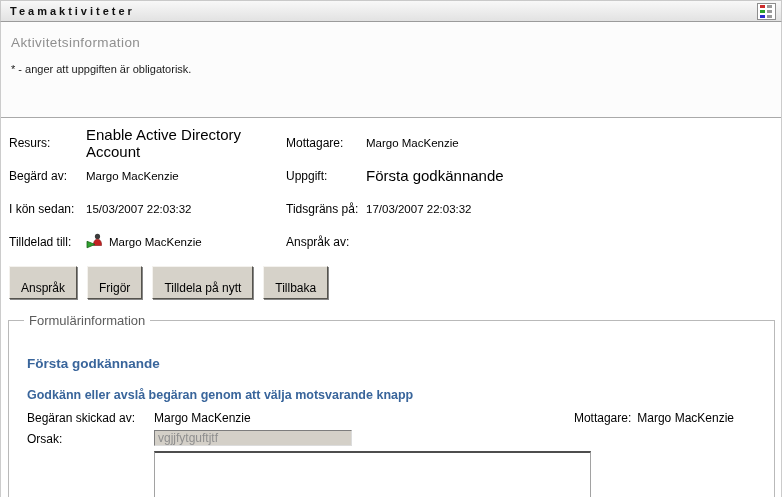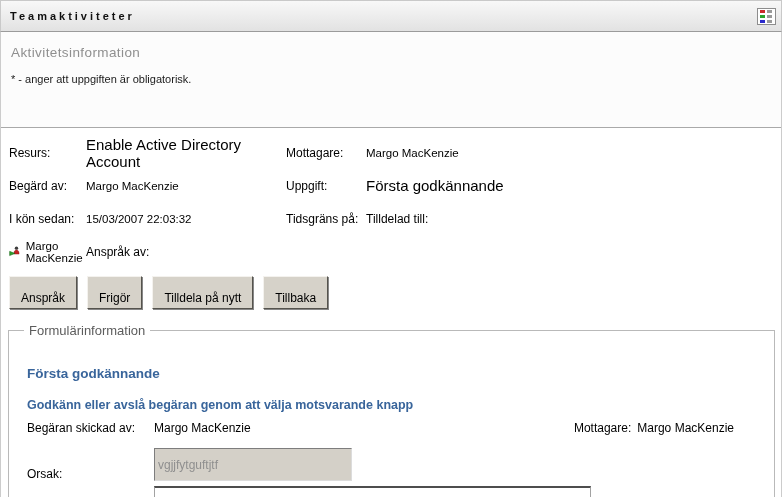--- a/index.html
+++ b/index.html
@@ -7,21 +7,21 @@
   body {
     width:782px; height:497px; overflow:hidden;
     background:#fff;
     font-family:"Liberation Sans", sans-serif;
     color:#000;
   }
   .page { width:782px; height:497px; overflow:hidden; position:relative; }
 
   
   .titlebar {
-    height:32px;
+    height:22px;
     background:linear-gradient(to bottom,#f8f8f8,#e2e2e2);
     border:1px solid #c9c9c9;
     border-bottom:1px solid #9b9b9b;
     display:flex; align-items:center; justify-content:space-between;
     padding:0 5px 0 9px;
   }
   .titlebar .title {
     font-size:11px; font-weight:bold; letter-spacing:3px; color:#101010;
   }
   .icon-btn {
@@ -97,27 +97,26 @@
     color:#39659b; font-size:12.5px; font-weight:bold;
     margin:17px 0 9px 8px;
   }
   .frow {
     display:flex; align-items:flex-end;
     margin:0 0 5px 8px; font-size:12px;
   }
   .frow .lab { width:127px; flex:none; }
   .recipient-group { margin-left:auto; margin-right:30px; display:flex; gap:6px; }
   .reason-input {
-    width:198px; height:33px;
+    width:198px; height:16px;
     background:#d4d0c8;
     border:1px solid #7d7d7d;
     border-right-color:#dcdcdc; border-bottom-color:#dcdcdc;
     color:#8f8f8f; font-size:12px; font-family:"Liberation Sans", sans-serif;
     padding:1px 3px;
-    margin-top:8px;
   }
   .comment-area {
     width:437px; height:60px;
     background:#fff;
     border:1px solid #a2a2a2;
     border-top:2px solid #4d4d4d;
     resize:none;
     font-family:"Liberation Sans", sans-serif; font-size:12px;
   }
 </style>
@@ -154,20 +153,21 @@
       <span class="fval-sm">Margo MacKenzie</span>
 
       <span class="flabel">Begärd av:</span>
       <span class="fval-sm">Margo MacKenzie</span>
       <span class="flabel">Uppgift:</span>
       <span class="fval-lg">Första godkännande</span>
 
       <span class="flabel">I kön sedan:</span>
       <span class="fval-sm">15/03/2007 22:03:32</span>
       <span class="flabel">Tidsgräns på:</span>
+      <span class="fval-sm">17/03/2007 22:03:32</span>
 
       <span class="flabel">Tilldelad till:</span>
       <span class="fval-sm assigned">
         <svg width="18" height="17" viewBox="0 0 18 17">
           <circle cx="11.5" cy="3.4" r="2.6" fill="#3c3c3c"></circle>
           <path d="M7.5 12.5 C7.2 8.6 9 6.2 11.5 6.2 C14 6.2 15.8 8.6 15.5 12.5 Z" fill="#c32222" stroke="#7c1414" stroke-width="0.6"></path>
           <polygon points="1,8.3 9,11.4 1,14.8" fill="#2fa12f" stroke="#166216" stroke-width="0.8"></polygon>
         </svg>
         <span>Margo MacKenzie</span>
       </span>

